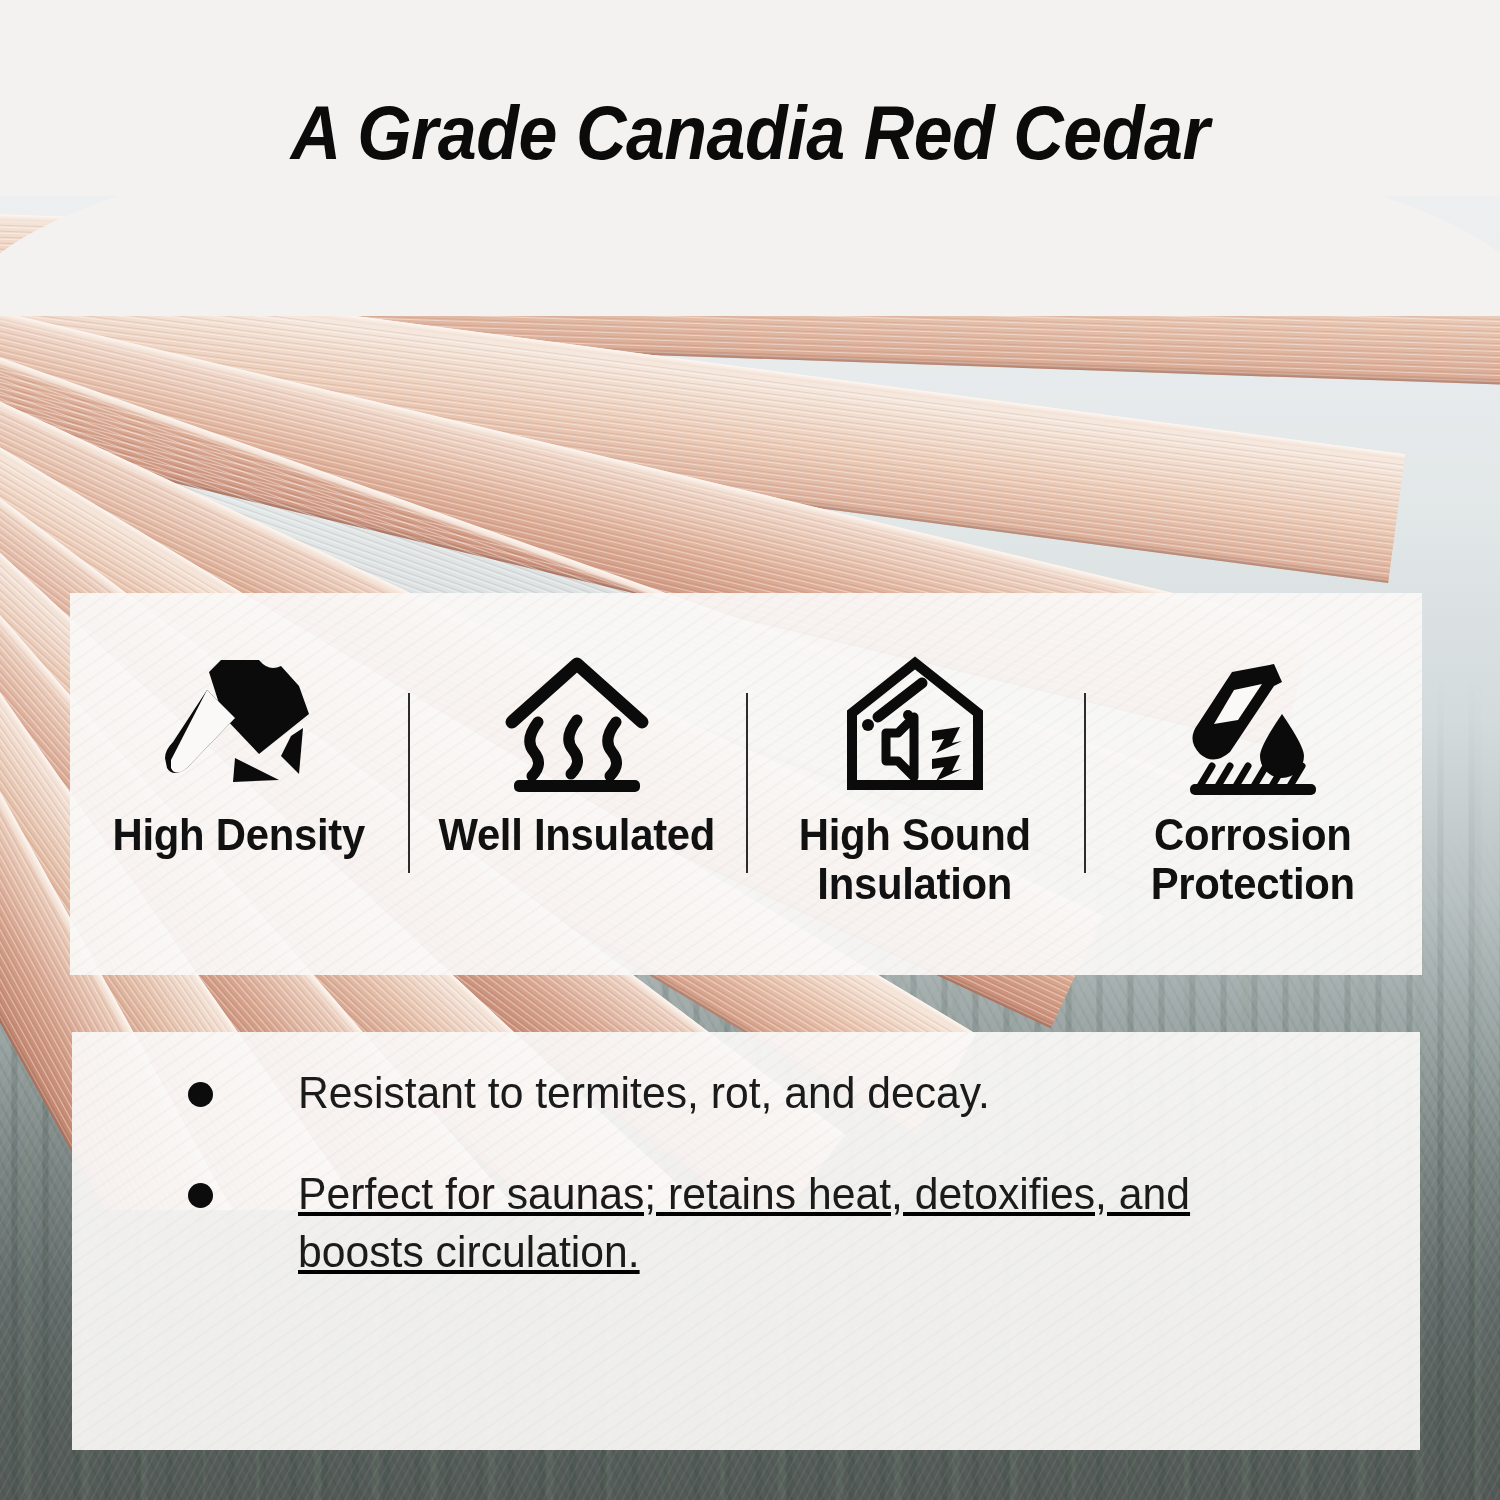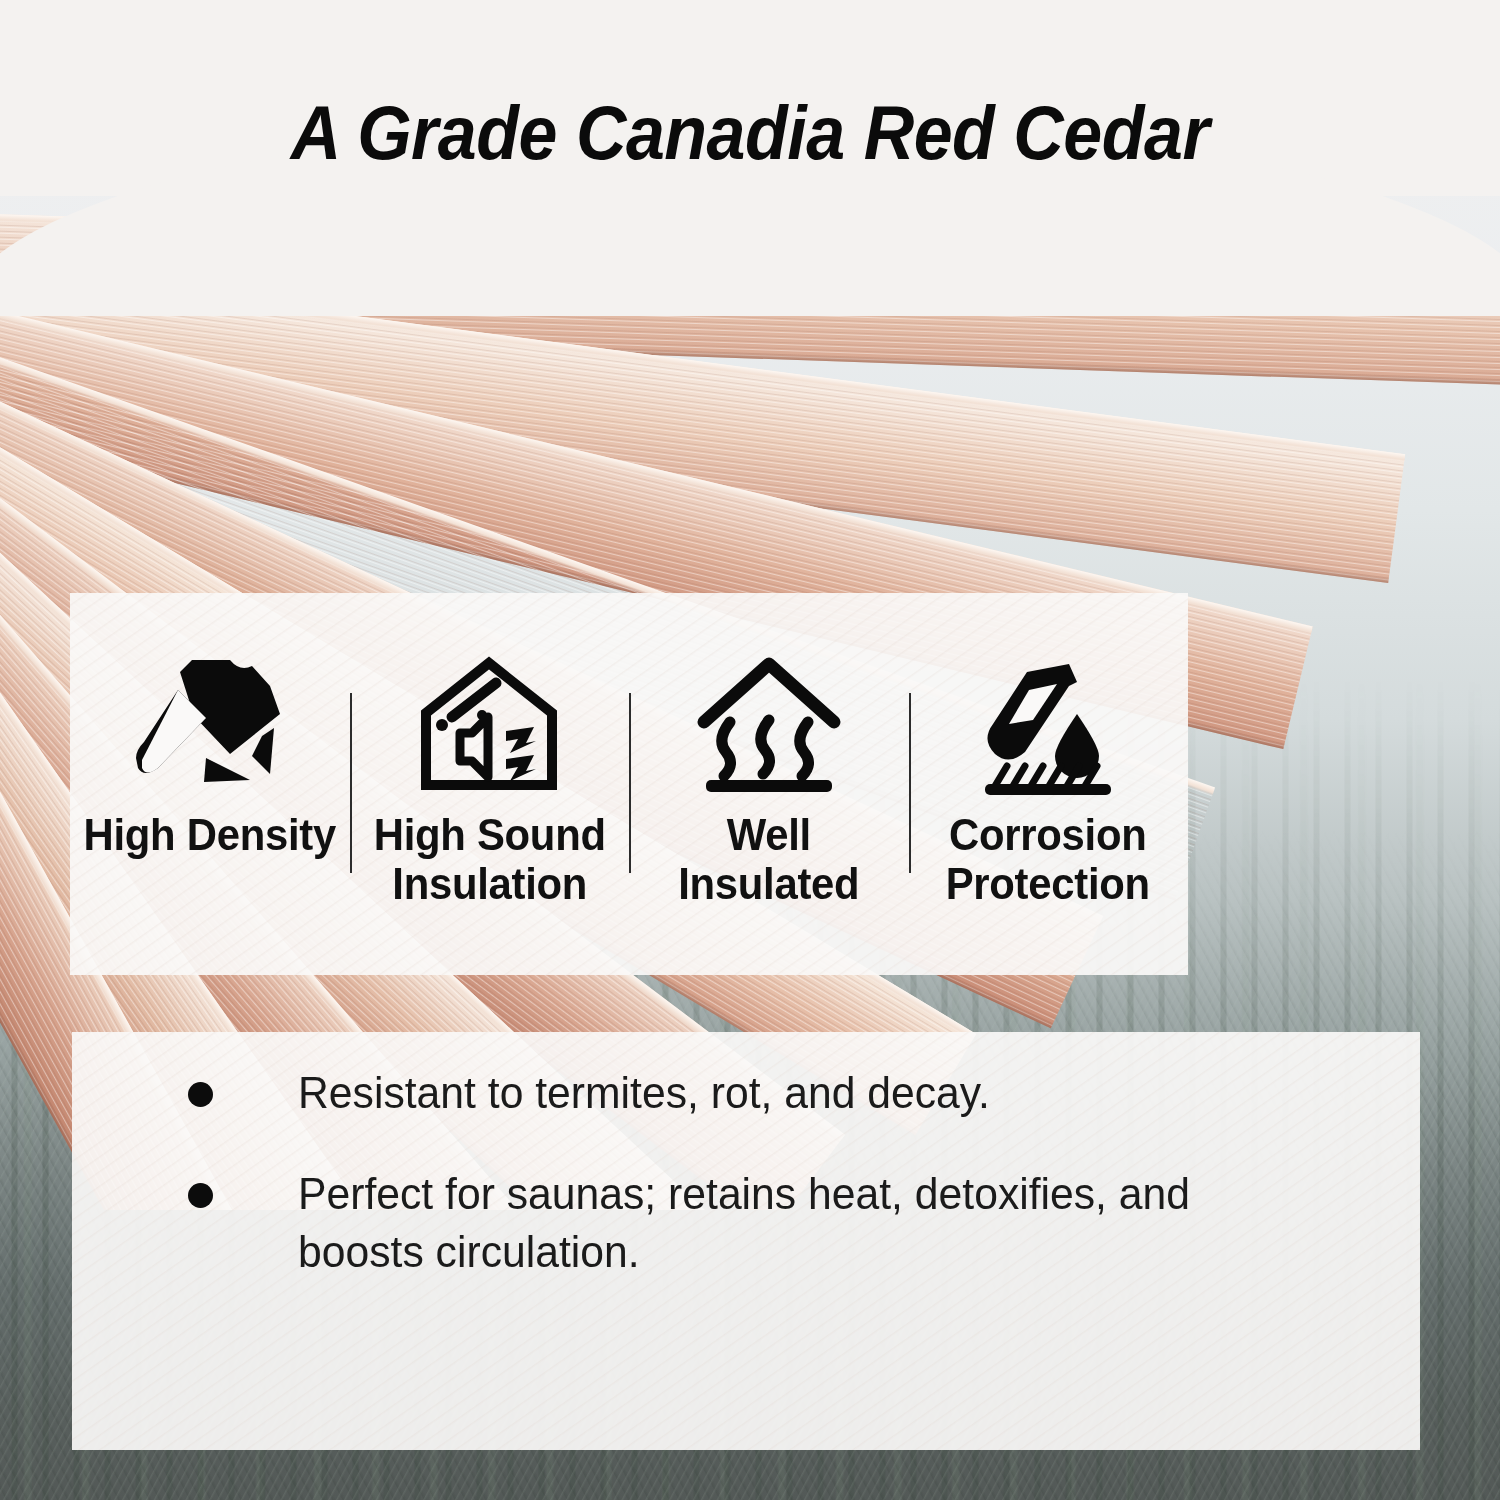--- a/index.html
+++ b/index.html
@@ -169,21 +169,21 @@
       repeating-linear-gradient(145deg,
         rgba(221,205,196,0.00) 0px,
         rgba(221,205,196,0.00) 9px,
         rgba(221,205,196,0.55) 10px,
         rgba(221,205,196,0.00) 12px);
   }
 
   
   #features-panel {
     left: 70px; top: 593px;
-    width: 1118px; height: 382px;
+    width: 1352px; height: 382px;
   }
   .features-row {
     position: relative;
     display: flex;
     width: 100%;
     height: 100%;
     z-index: 2;
   }
   .feature {
     position: relative;
@@ -235,21 +235,21 @@
     margin: 0;
     padding: 0;
   }
   .bullet-item {
     position: relative;
     display: flex;
     align-items: flex-start;
     margin-bottom: 42px;
     padding-left: 46px;
   }
-  .bullet-item:last-child { margin-bottom: 7px; }
+  .bullet-item:last-child { margin-bottom: 7px; text-decoration: underline; }
   .bullet-dot {
     position: absolute;
     left: 46px;
     top: 18px;
     width: 25px; height: 25px;
     border-radius: 50%;
     background: #0c0c0c;
   }
   .bullet-text {
     margin-left: 110px;
@@ -343,53 +343,53 @@
             <g fill="#0b0b0b">
               <path d="M46 16 L58 4 L96 4 Q106 16 118 10 L136 30 L146 58 L96 98 L60 60 Z"></path>
               <path d="M44 34 L72 62 L24 112 Q10 122 4 112 L2 102 Q2 94 10 86 Z"></path>
               <path d="M44 34 L72 62 L24 112 Q12 121 8 112 L8 104 Z" fill="#faf9f8"></path>
               <path d="M72 102 L116 124 L70 126 Z"></path>
               <path d="M128 80 L140 72 L136 118 L118 100 Z"></path>
             </g>
           </svg>
         </div>
         <div class="feature-label">High Density</div>
+      </div>
+
+      <div class="feature">
+        <div class="feature-icon">
+          <svg width="150" height="140" viewBox="0 0 150 140" aria-hidden="true">
+            <path d="M10 66 L75 8 L140 66" fill="none" stroke="#0b0b0b" stroke-width="13" stroke-linecap="round" stroke-linejoin="round"></path>
+            <g fill="none" stroke="#0b0b0b" stroke-width="11" stroke-linecap="round">
+              <path d="M36 66 Q22 84 32 96 Q42 108 30 120"></path>
+              <path d="M75 64 Q61 82 71 94 Q81 106 69 118"></path>
+              <path d="M114 66 Q100 84 110 96 Q120 108 108 120"></path>
+            </g>
+            <rect x="12" y="124" width="126" height="12" rx="5" fill="#0b0b0b"></rect>
+          </svg>
+        </div>
+        <div class="feature-label">Well Insulated</div>
       </div>
 
       <div class="feature">
         <div class="feature-icon">
           <svg width="150" height="142" viewBox="0 0 150 142" aria-hidden="true">
             <g fill="none" stroke="#0b0b0b" stroke-width="10" stroke-linejoin="miter">
               <path d="M12 58 L75 8 L138 58 L138 130 L12 130 Z"></path>
             </g>
             <line x1="38" y1="62" x2="82" y2="28" stroke="#0b0b0b" stroke-width="11" stroke-linecap="round"></line>
             <circle cx="28" cy="70" r="6" fill="#0b0b0b"></circle>
             <circle cx="68" cy="60" r="5" fill="#0b0b0b"></circle>
             <path d="M46 78 L46 106 L58 106 L74 122 L74 62 L58 78 Z" fill="none" stroke="#0b0b0b" stroke-width="9" stroke-linejoin="round"></path>
             <path d="M92 76 L120 72 L112 88 L122 86 L96 98 L104 84 L92 86 Z" fill="#0b0b0b"></path>
             <path d="M92 104 L120 100 L112 116 L122 114 L96 126 L104 112 L92 114 Z" fill="#0b0b0b"></path>
           </svg>
         </div>
         <div class="feature-label">High Sound
 Insulation</div>
-      </div>
-
-      <div class="feature">
-        <div class="feature-icon">
-          <svg width="150" height="140" viewBox="0 0 150 140" aria-hidden="true">
-            <path d="M10 66 L75 8 L140 66" fill="none" stroke="#0b0b0b" stroke-width="13" stroke-linecap="round" stroke-linejoin="round"></path>
-            <g fill="none" stroke="#0b0b0b" stroke-width="11" stroke-linecap="round">
-              <path d="M36 66 Q22 84 32 96 Q42 108 30 120"></path>
-              <path d="M75 64 Q61 82 71 94 Q81 106 69 118"></path>
-              <path d="M114 66 Q100 84 110 96 Q120 108 108 120"></path>
-            </g>
-            <rect x="12" y="124" width="126" height="12" rx="5" fill="#0b0b0b"></rect>
-          </svg>
-        </div>
-        <div class="feature-label">Well Insulated</div>
       </div>
 
       <div class="feature">
         <div class="feature-icon">
           <svg width="150" height="144" viewBox="0 0 150 144" aria-hidden="true">
             <g fill="#0b0b0b">
               <path d="M54 18 L96 10 L104 28 L96 32 L52 98 Q36 112 22 100 Q8 86 20 70 Z"></path>
               <path d="M56 36 L84 30 L60 66 L36 70 Z" fill="#faf9f8"></path>
               <path d="M104 60 Q126 92 126 102 A18 18 0 0 1 82 102 Q82 92 104 60 Z"></path>
             </g>

